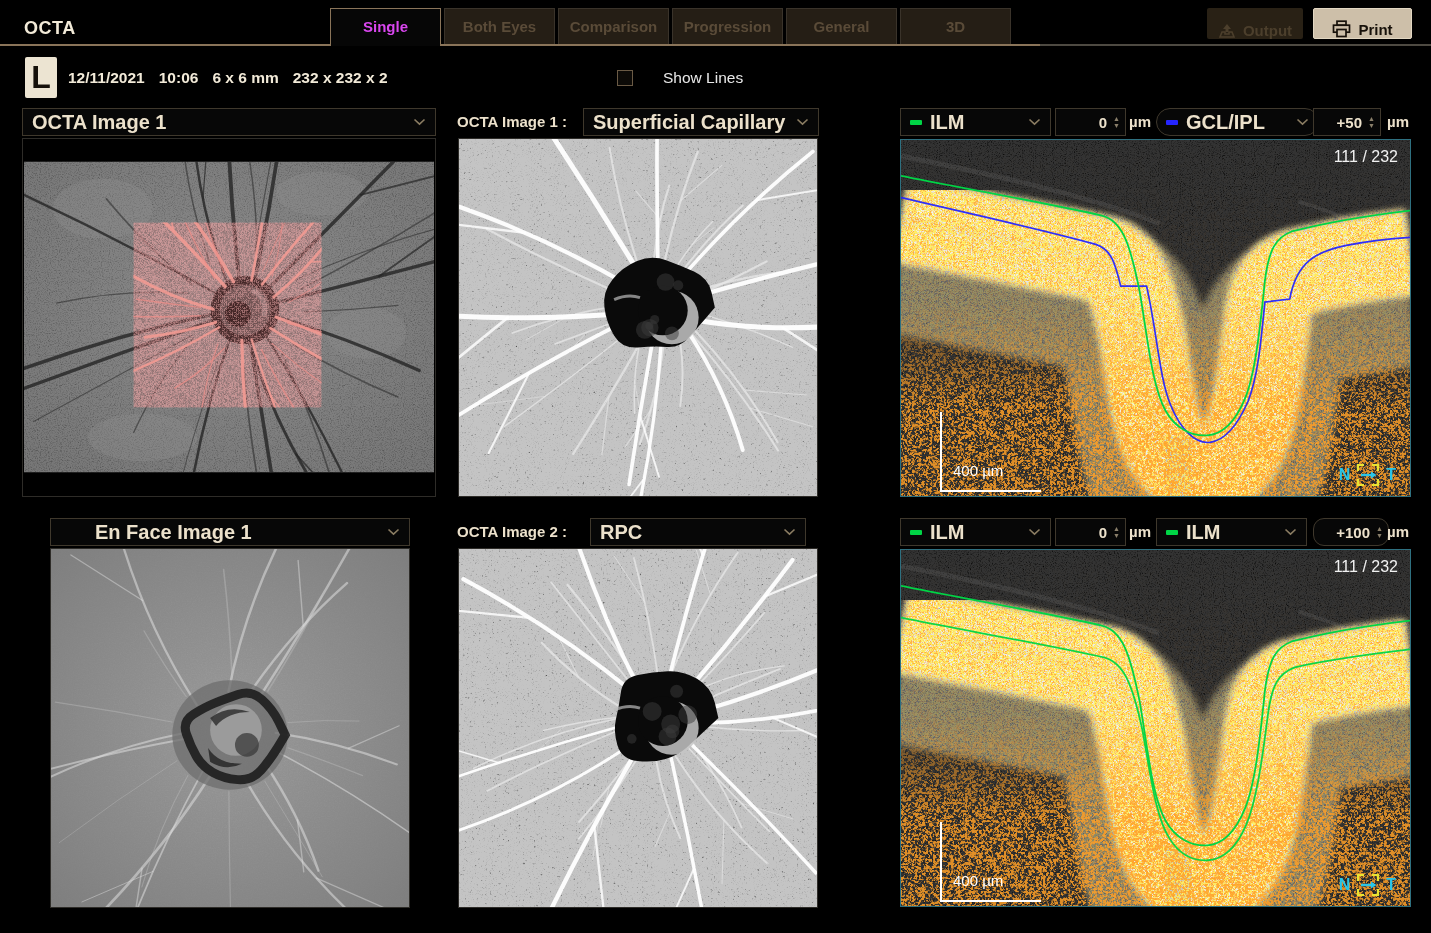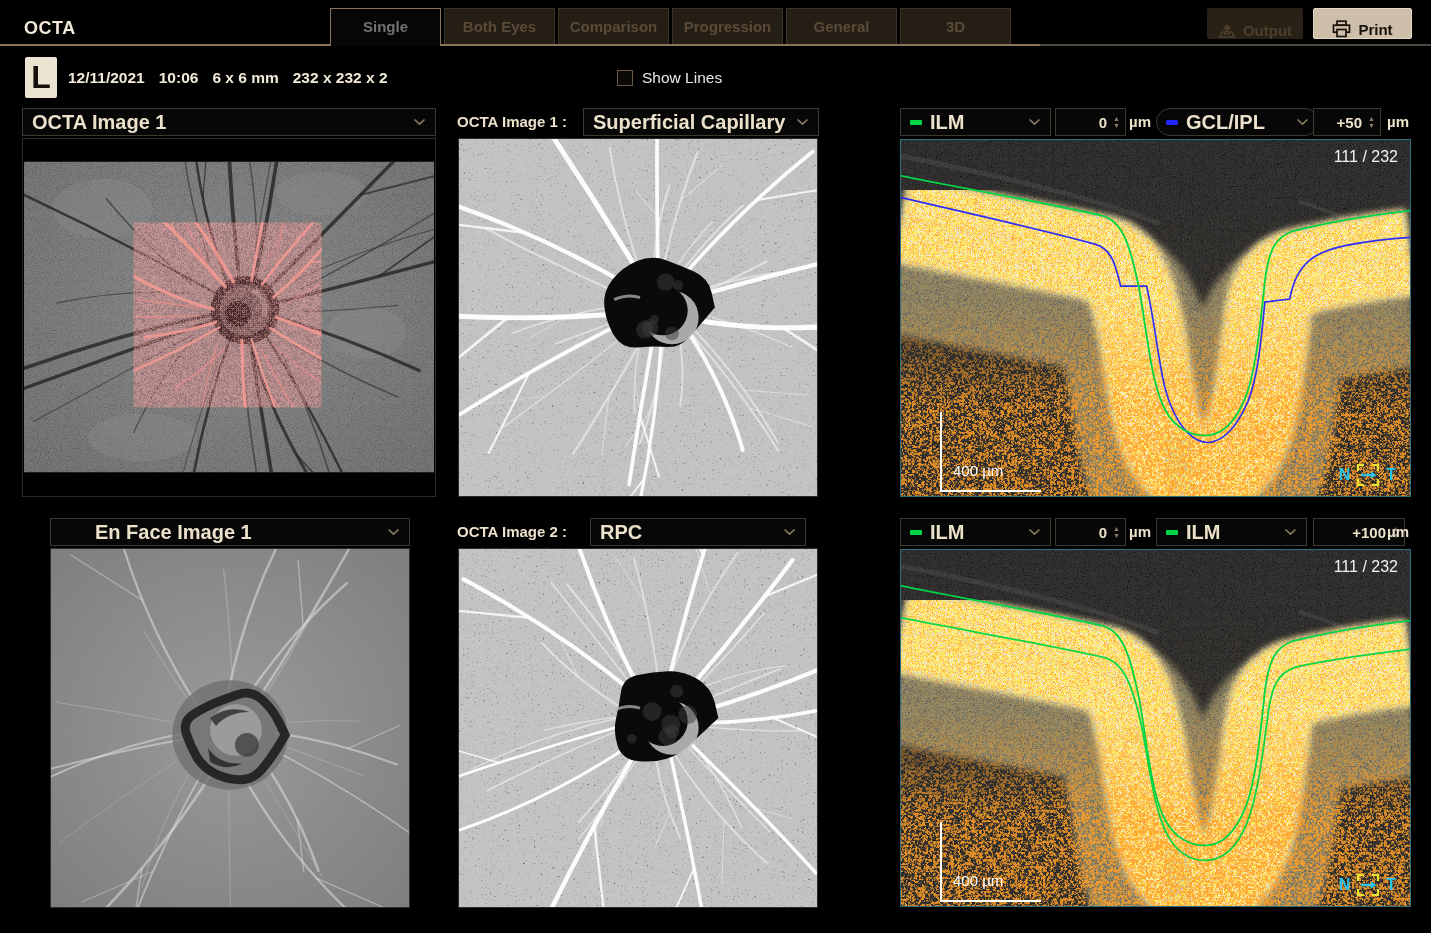--- a/index.html
+++ b/index.html
@@ -7,32 +7,32 @@
          font-family:"Liberation Sans",sans-serif;-webkit-font-smoothing:antialiased;}
   .abs{position:absolute;}
 
   
   .app-title{left:24px;top:18px;color:#f2ead8;font-size:18px;font-weight:bold;letter-spacing:.5px;}
   .underline-bright{left:0;top:44px;width:1040px;height:2px;background:#8a7459;}
   .underline-dim{left:1040px;top:44px;width:391px;height:2px;background:#4e4a42;}
   .tabs{left:330px;top:8px;display:flex;gap:3px;}
   .tab{width:111px;height:36px;line-height:36px;text-align:center;font-size:15px;font-weight:bold;
        background:#251e15;color:#5a4b38;border:1px solid #3a332a;border-bottom:none;box-sizing:border-box;cursor:pointer;}
-  .tab.active{background:#060606;color:#737373;border:1px solid #8a7459;border-bottom:none;height:38px;line-height:36px;}
+  .tab.active{background:#060606;color:#d946ef;border:1px solid #8a7459;border-bottom:none;height:38px;line-height:36px;}
   .btn{height:31px;display:flex;align-items:flex-end;justify-content:center;gap:7px;font-size:15px;font-weight:bold;
        border-radius:2px;box-sizing:border-box;cursor:pointer;}
   .btn-output{left:1207px;top:8px;width:96px;background:#292115;color:#4c3f2c;}
   .btn-print{left:1313px;top:8px;width:99px;background:#cdbfa9;color:#17110a;border:1px solid #e2d7c2;}
 
   
   .lat-badge{left:25px;top:57px;width:32px;height:41px;background:#ece4d2;color:#15100a;
              font-size:32px;font-weight:bold;text-align:center;line-height:41px;border-radius:2px;}
   .scan-info{left:68px;top:69px;color:#f2ead8;font-size:15.5px;font-weight:bold;display:flex;}
   .scan-info span{margin-right:14px;}
-  .checkbox-row{left:617px;top:69px;display:flex;align-items:center;}
+  .checkbox-row{left:617px;top:69px;display:flex;align-items:center;gap:21px;}
   .cb-box{width:16px;height:16px;border:1px solid #6a5a45;background:#0c0a07;box-sizing:border-box;cursor:pointer;}
   .cb-label{margin-left:9px;color:#e9e9e9;font-size:15.5px;}
 
   
   .dd{height:28px;background:#070707;border:1px solid #3f382c;box-sizing:border-box;
       display:flex;align-items:center;padding:0 9px;cursor:pointer;}
   .dd-label{flex:1;color:#ece1cb;font-size:20px;font-weight:bold;white-space:nowrap;overflow:hidden;}
   .chev{flex:none;}
   .swatch{width:12px;height:5px;border-radius:1px;margin-right:8px;flex:none;}
   .hdr-label{color:#ece1cb;font-size:15px;font-weight:bold;line-height:28px;white-space:nowrap;}
@@ -444,21 +444,21 @@
       </span>
   </div>
   <div class="abs unit" style="left:1129px;top:518px;">µm</div>
   <div class="abs dd" style="left:1156px;top:518px;width:151px;">
     <span class="swatch" style="background: rgb(0, 213, 70);"></span>
     <span class="dd-label">ILM</span>
     <svg class="chev" width="13" height="8" viewBox="0 0 13 8">
       <path d="M1.5 1.5 L6.5 6.2 L11.5 1.5" fill="none" stroke="#8a7c62" stroke-width="1.6"></path>
       </svg>
   </div>
-  <div class="abs spin" style="left:1313px;top:518px;width:92px;">
+  <div class="abs spin" style="left:1313px;top:518px;width:76px;border-radius:11px;">
     <span class="spin-val">+100</span>
     <span class="spin-arrows">
         <span>▲</span>
         <span>▼</span>
       </span>
   </div>
   <div class="abs unit" style="left:1387px;top:518px;">µm</div>
 
   <div class="abs img-panel bordered" id="img-enface" style="left:50px;top:548px;width:360px;height:360px;">
       <svg viewBox="0 0 360 360" preserveAspectRatio="none">

